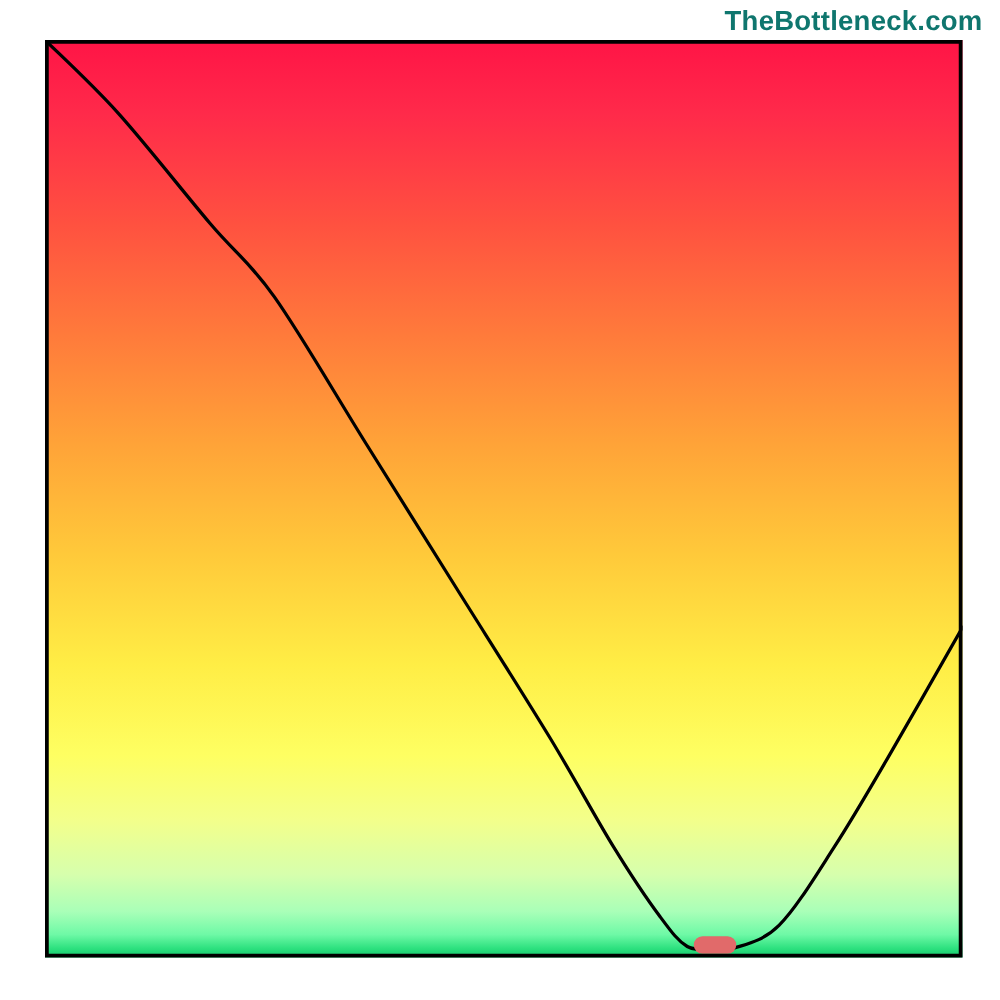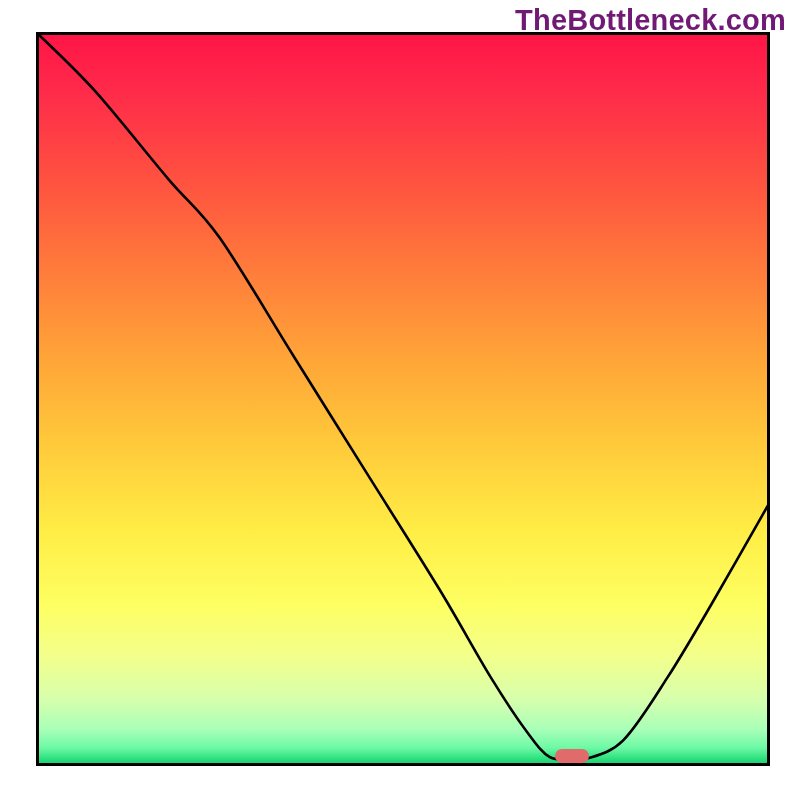--- a/index.html
+++ b/index.html
@@ -12,23 +12,23 @@
   }
   .container {
     position: relative;
     width: 800px;
     height: 800px;
   }
   .watermark {
     position: absolute;
     top: 4px;
     right: 14px;
-    font-size: 29px;
+    font-size: 22px;
     font-weight: 600;
-    color: #701a75;
+    color: #0f766e;
     letter-spacing: 0.2px;
   }
   .plot-frame {
     position: absolute;
     left: 36px;
     top: 32px;
     width: 734px;
     height: 734px;
     box-sizing: border-box;
   }

